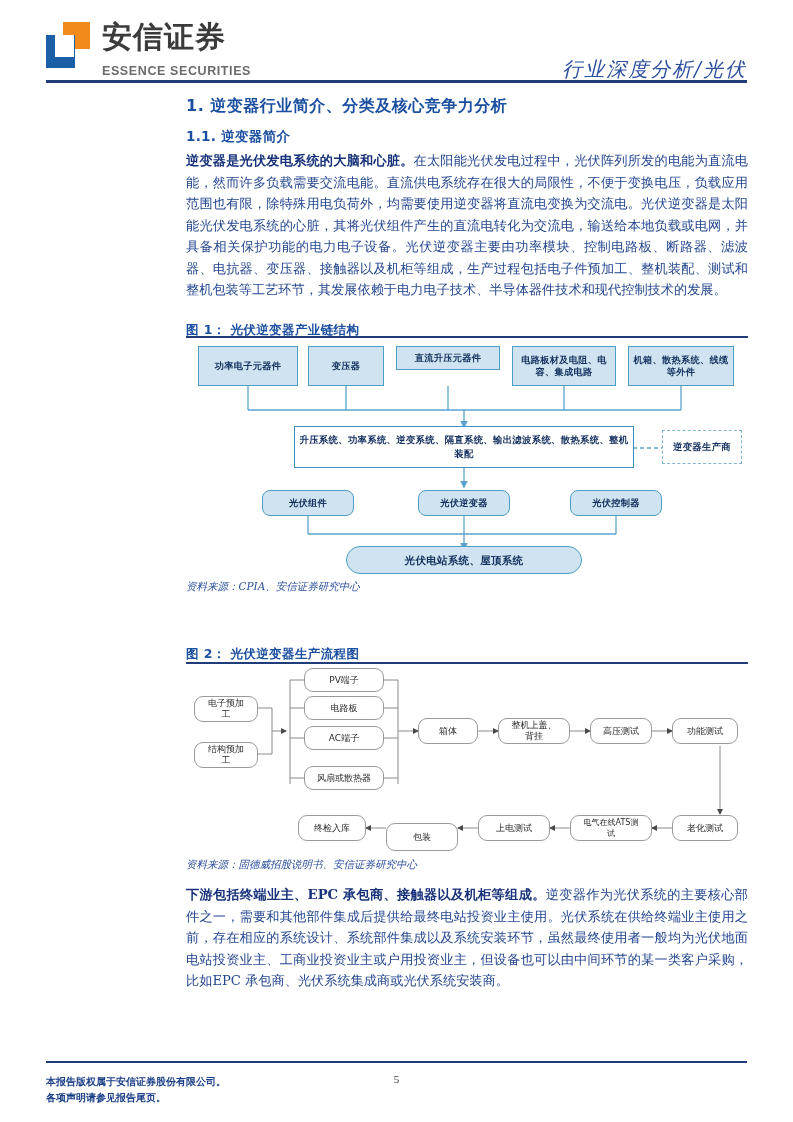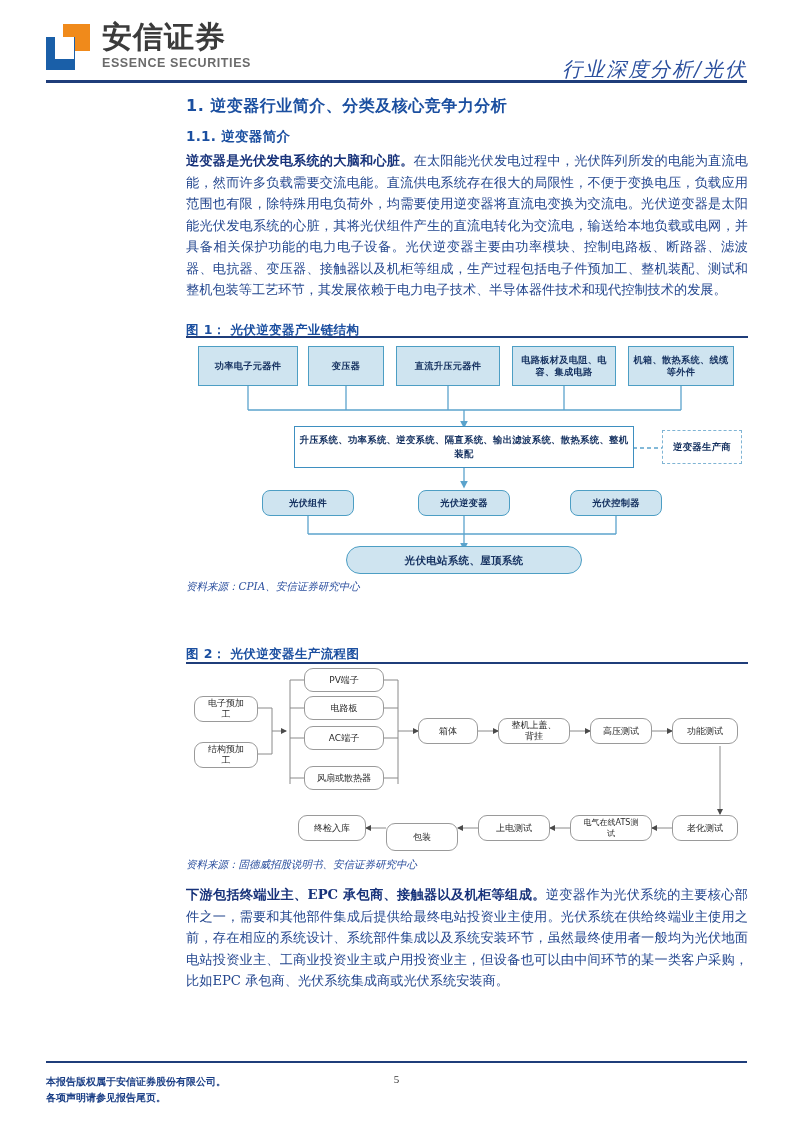--- a/index.html
+++ b/index.html
@@ -22,21 +22,21 @@
   
   .header {
     position: absolute;
     left: 0; top: 0;
     width: 793px; height: 88px;
   }
   .logo-wrap {
     position: absolute;
     left: 46px; top: 22px;
     display: flex;
-    align-items: flex-end;
+    align-items: flex-start;
   }
   .logo-mark {
     position: relative;
     width: 46px; height: 46px;
     margin-right: 10px;
   }
   .logo-mark .sq-orange {
     position: absolute;
     left: 17px; top: 0;
     width: 27px; height: 27px;
@@ -62,21 +62,21 @@
     color: #3b3b3b;
     line-height: 1.0;
     letter-spacing: 1px;
   }
   .logo-en {
     font-family: "Liberation Sans", sans-serif;
     font-size: 12.5px;
     font-weight: bold;
     color: #6b6b6b;
     letter-spacing: 0.6px;
-    margin-top: 4px;
+    margin-top: 12px;
   }
   .header-right {
     position: absolute;
     right: 46px; top: 56px;
     font-size: 20px;
     color: #2b4f9e;
     font-family: "DejaVu Serif", serif;
     font-style: italic;
     letter-spacing: 2px;
   }
@@ -285,21 +285,21 @@
         <path d="M122,176 L122,196"></path>
         <path d="M278,176 L278,196"></path>
         <path d="M430,176 L430,196"></path>
         <path d="M122,196 L430,196"></path>
         <path d="M278,196 L278,210" marker-end="url(#ar1)"></path>
       </g>
     </svg>
 
     <div class="bx" style="left:12px;  top:8px;  width:100px; height:40px;">功率电子元器件</div>
     <div class="bx" style="left:122px; top:8px;  width:76px;  height:40px;">变压器</div>
-    <div class="bx" style="left:210px; top:8px;  width:104px; height:40px;">直流升压元器件</div>
+    <div class="bx" style="left:210px; top:8px;  width:104px; height:24px;">直流升压元器件</div>
     <div class="bx" style="left:326px; top:8px;  width:104px; height:40px;">电路板材及电阻、电容、集成电路</div>
     <div class="bx" style="left:442px; top:8px;  width:106px; height:40px;">机箱、散热系统、线缆等外件</div>
 
     <div class="bx wide" style="left:108px; top:88px; width:340px; height:42px;">升压系统、功率系统、逆变系统、隔直系统、输出滤波系统、散热系统、整机装配</div>
     <div class="bx dashed" style="left:476px; top:92px; width:80px; height:34px;">逆变器生产商</div>
 
     <div class="bx rounded" style="left:76px;  top:152px; width:92px; height:26px;">光伏组件</div>
     <div class="bx rounded" style="left:232px; top:152px; width:92px; height:26px;">光伏逆变器</div>
     <div class="bx rounded" style="left:384px; top:152px; width:92px; height:26px;">光伏控制器</div>
 

